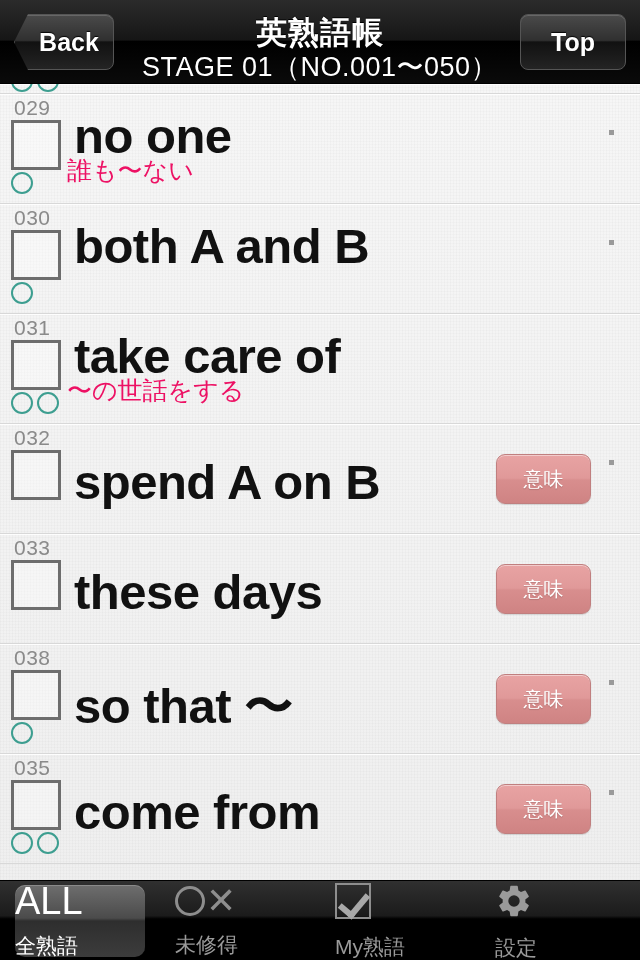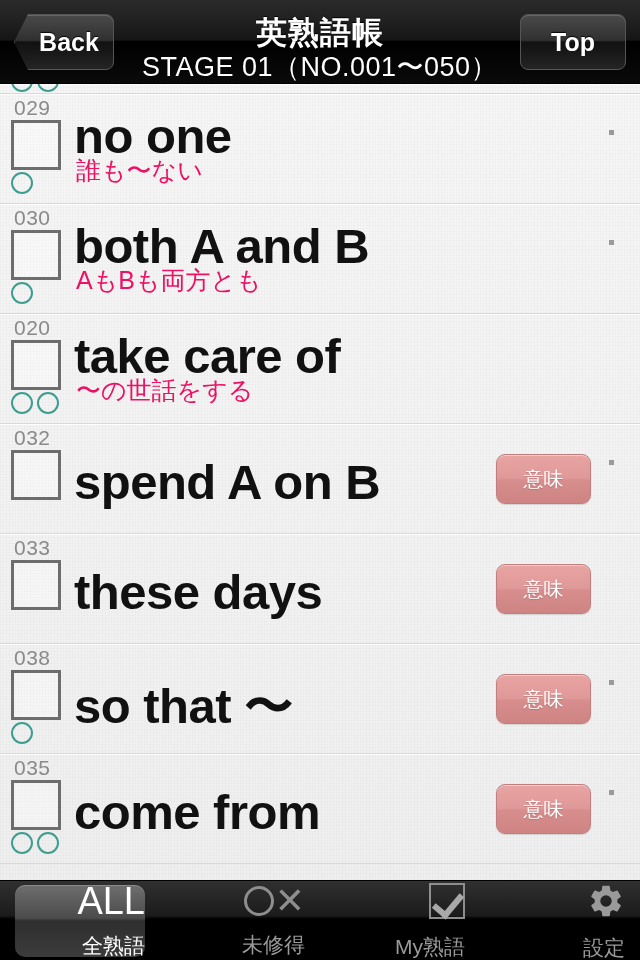--- a/index.html
+++ b/index.html
@@ -88,21 +88,21 @@
     border: 2px solid #3d9e90;
     background: transparent;
   }
   .eng {
     position: absolute; left: 74px; top: 14px;
     font-size: 49px; font-weight: bold; color: #111;
     letter-spacing: -0.5px; white-space: nowrap;
   }
   .row.noja .eng { top: 30px; }
   .jpn {
-    position: absolute; left: 76px; top: 60px;
+    position: absolute; left: 67px; top: 60px;
     font-size: 25px; color: #ed1164; white-space: nowrap; text-align: center;
   }
   .meaning-btn {
     position: absolute; right: 49px; top: 30px;
     width: 95px; height: 50px; border-radius: 9px;
     background: linear-gradient(to bottom, #e8a3a3 0%, #e09999 48%, #d88e8e 52%, #cf8383 100%);
     border: 1px solid #c07f7f;
     color: #fff; font-size: 20px;
     display: flex; align-items: center; justify-content: center;
     box-shadow: inset 0 1px 0 rgba(255,255,255,0.45), 0 1px 1px rgba(0,0,0,0.12);
@@ -120,21 +120,21 @@
     border-top: 1px solid #000;
     display: flex; z-index: 10;
   }
   .tab {
     flex: 1; position: relative;
     display: flex; flex-direction: column; align-items: center; justify-content: center;
     gap: 2px;
   }
   .tab .tab-inner {
     width: 130px; height: 72px; border-radius: 10px;
-    display: flex; flex-direction: column; align-items: flex-end; justify-content: center;
+    display: flex; flex-direction: column; align-items: flex-start; justify-content: center;
     gap: 16px;
   }
   .tab.selected .tab-inner {
     background: linear-gradient(to bottom, #6e6e6e 0%, #4b4b4b 46%, #2e2e2e 50%, #3c3c3c 100%);
     box-shadow: inset 0 1px 0 rgba(255,255,255,0.2);
   }
   .tab-glyph {
     height: 40px; display: flex; align-items: center; justify-content: center;
     color: #9a9a9a; font-size: 34px; line-height: 34px;
   }
@@ -193,25 +193,24 @@
         <div class="jpn">誰も〜ない</div>
         <div class="dot"></div>
       </div>
       <div class="row">
         <div class="row-num">030</div>
         <div class="checkbox"></div>
         <div class="marks">
           <div class="mark-circle"></div>
         </div>
         <div class="eng">both A and B</div>
-        <div class="jpn">AもBも両方とも</div>
         <div class="dot"></div>
       </div>
       <div class="row">
-        <div class="row-num">020</div>
+        <div class="row-num">031</div>
         <div class="checkbox"></div>
         <div class="marks">
           <div class="mark-circle"></div>
           <div class="mark-circle"></div>
         </div>
         <div class="eng">take care of</div>
         <div class="jpn">〜の世話をする</div>
       </div>
       <div class="row noja">
         <div class="row-num">032</div>

